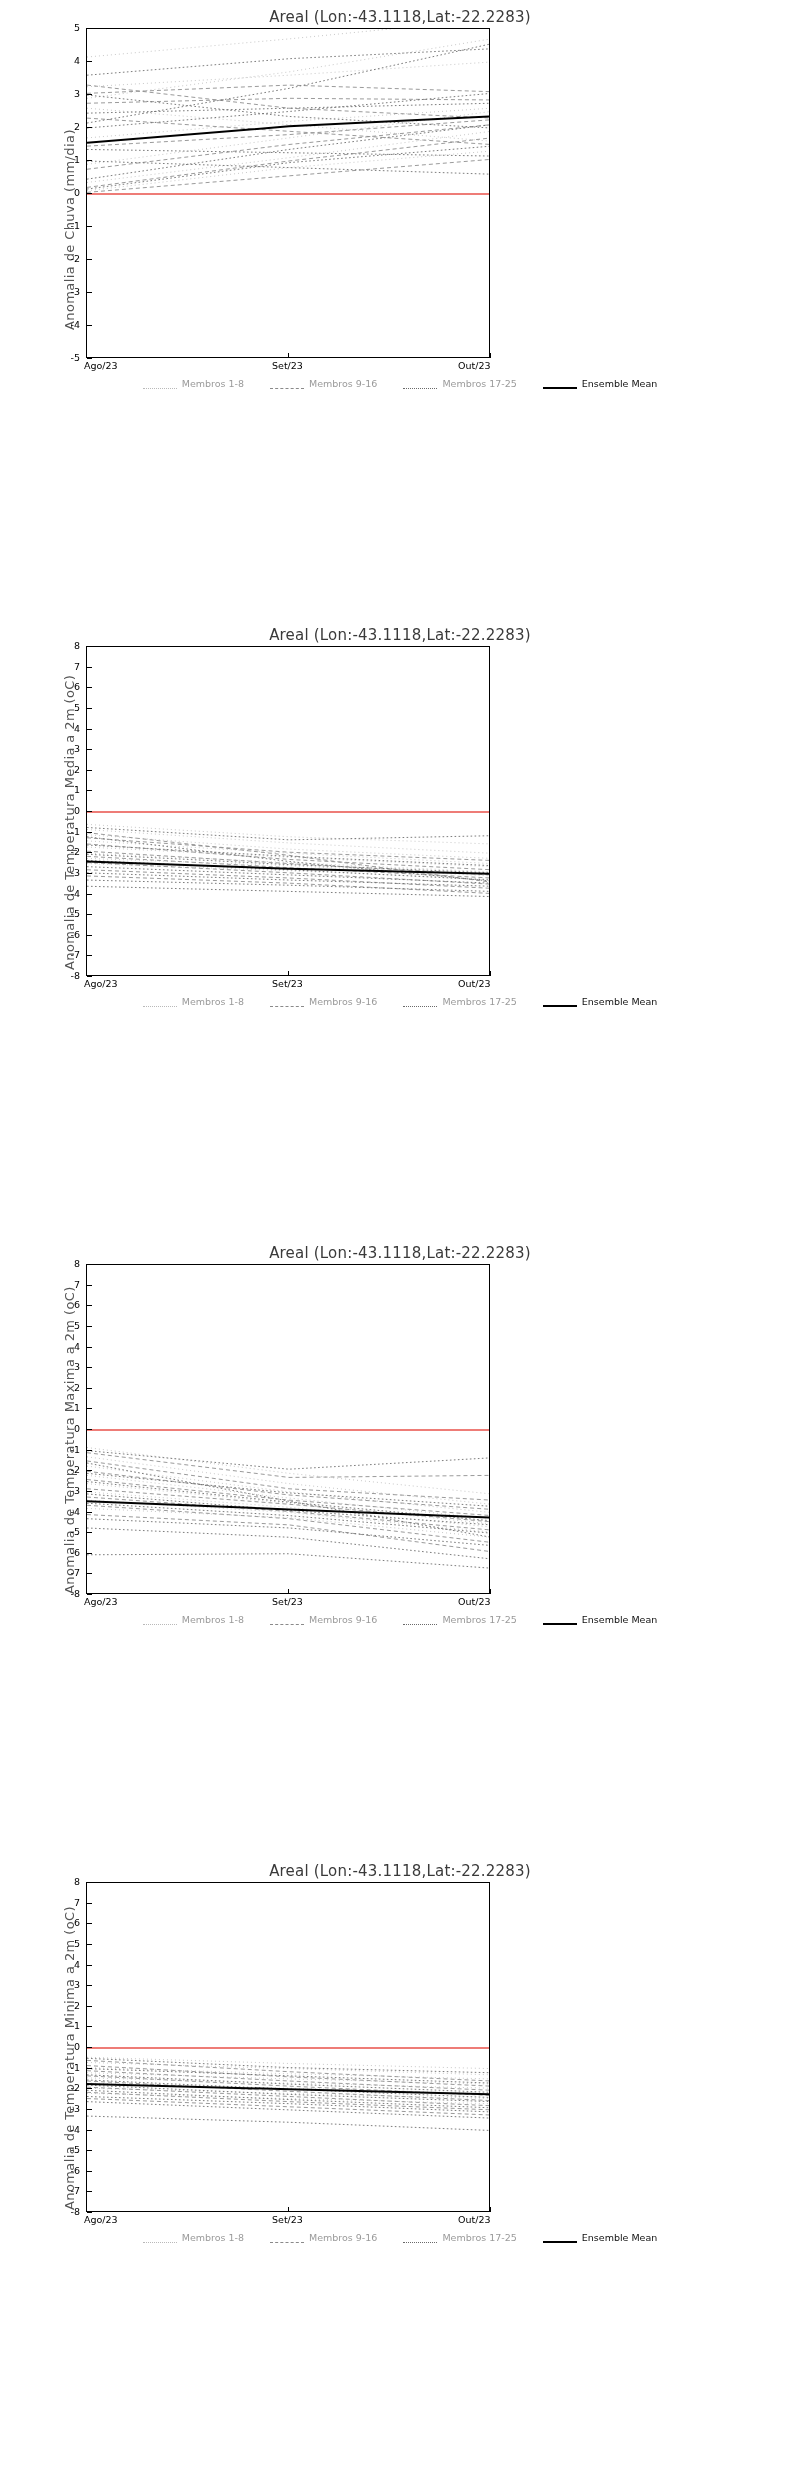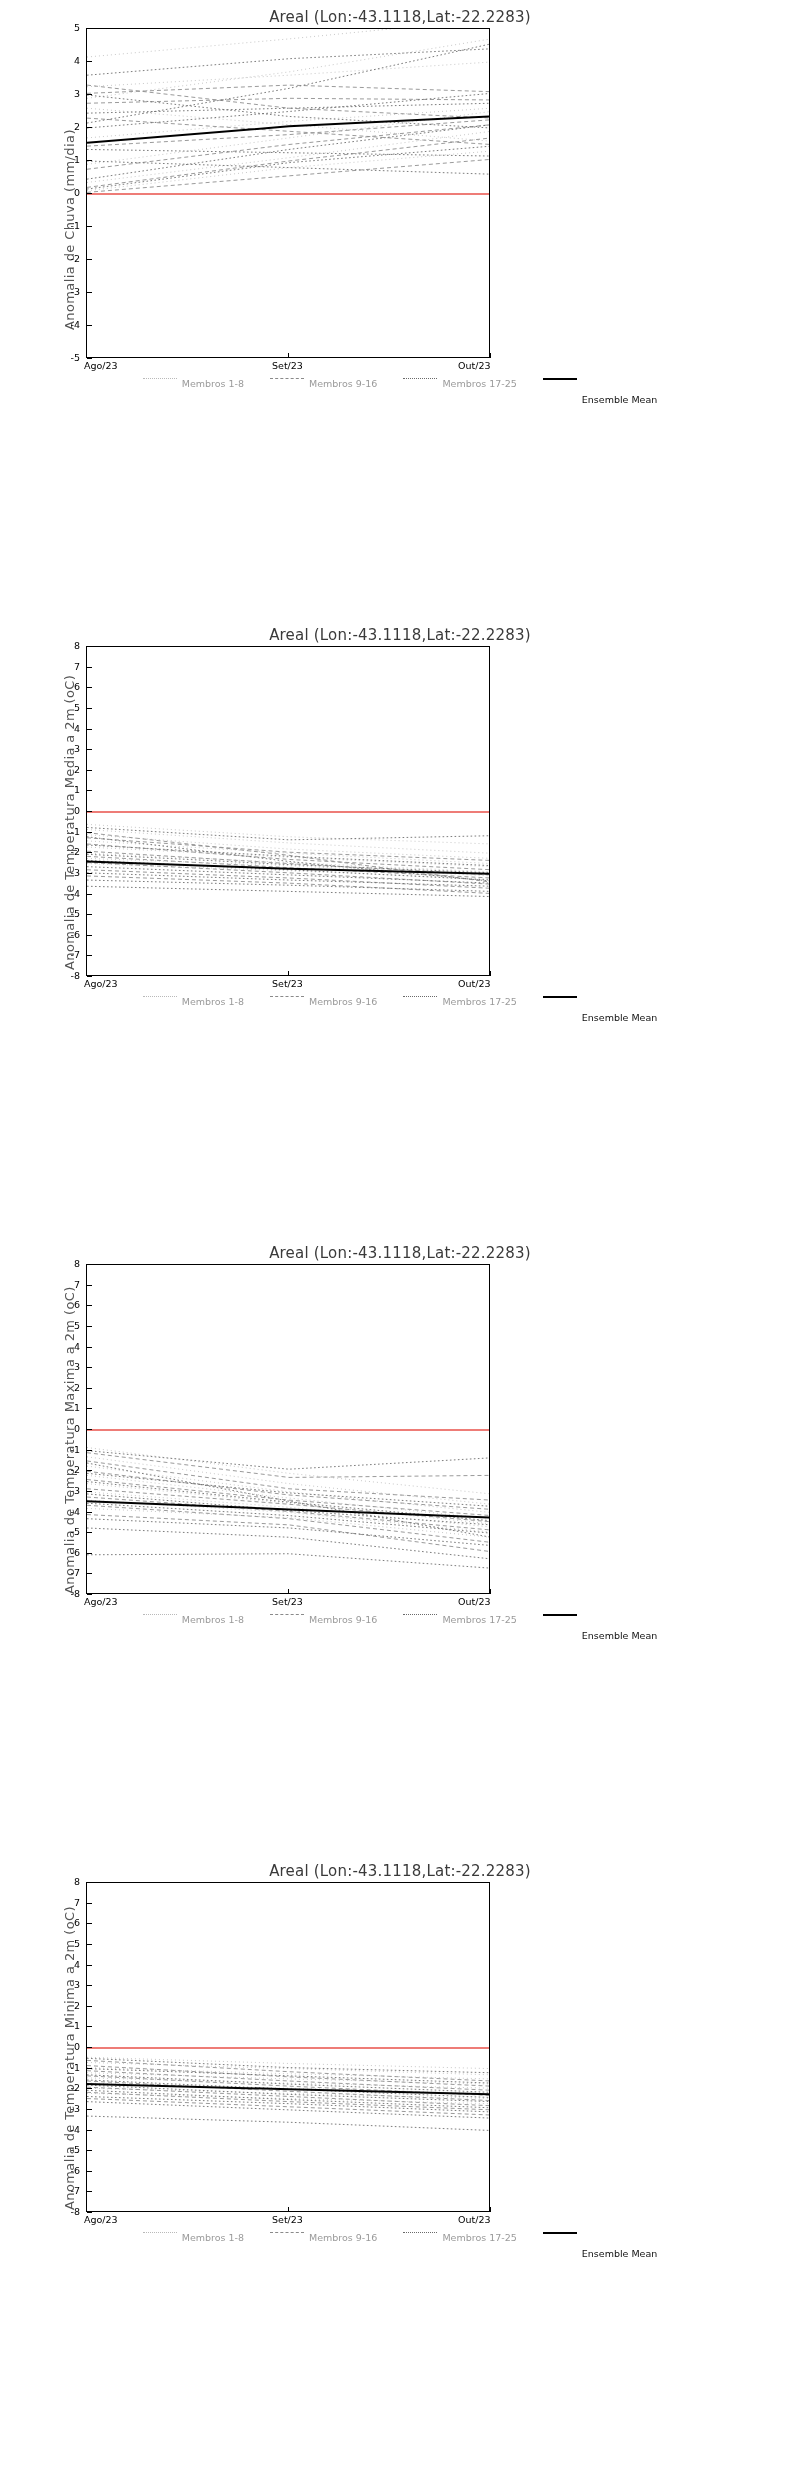--- a/index.html
+++ b/index.html
@@ -79,34 +79,33 @@
     left: 0;
     right: 0;
     display: flex;
     justify-content: center;
     gap: 26px;
     font-size: 9.5px;
     color: #9a9a9a;
   }
   .legend-item {
     display: flex;
-    align-items: flex-start;
+    align-items: flex-end;
     gap: 5px;
     white-space: nowrap;
   }
   .legend-swatch {
     display: inline-block;
     width: 34px;
     height: 0;
     border-top-width: 1.4px;
     border-top-style: solid;
   }
   .legend-label.dark {
     color: #111;
-    margin-top: 16px;
   }
   svg.series {
     position: absolute;
     left: 0;
     top: 0;
   }
 </style>
 </head>
 <body>
 

